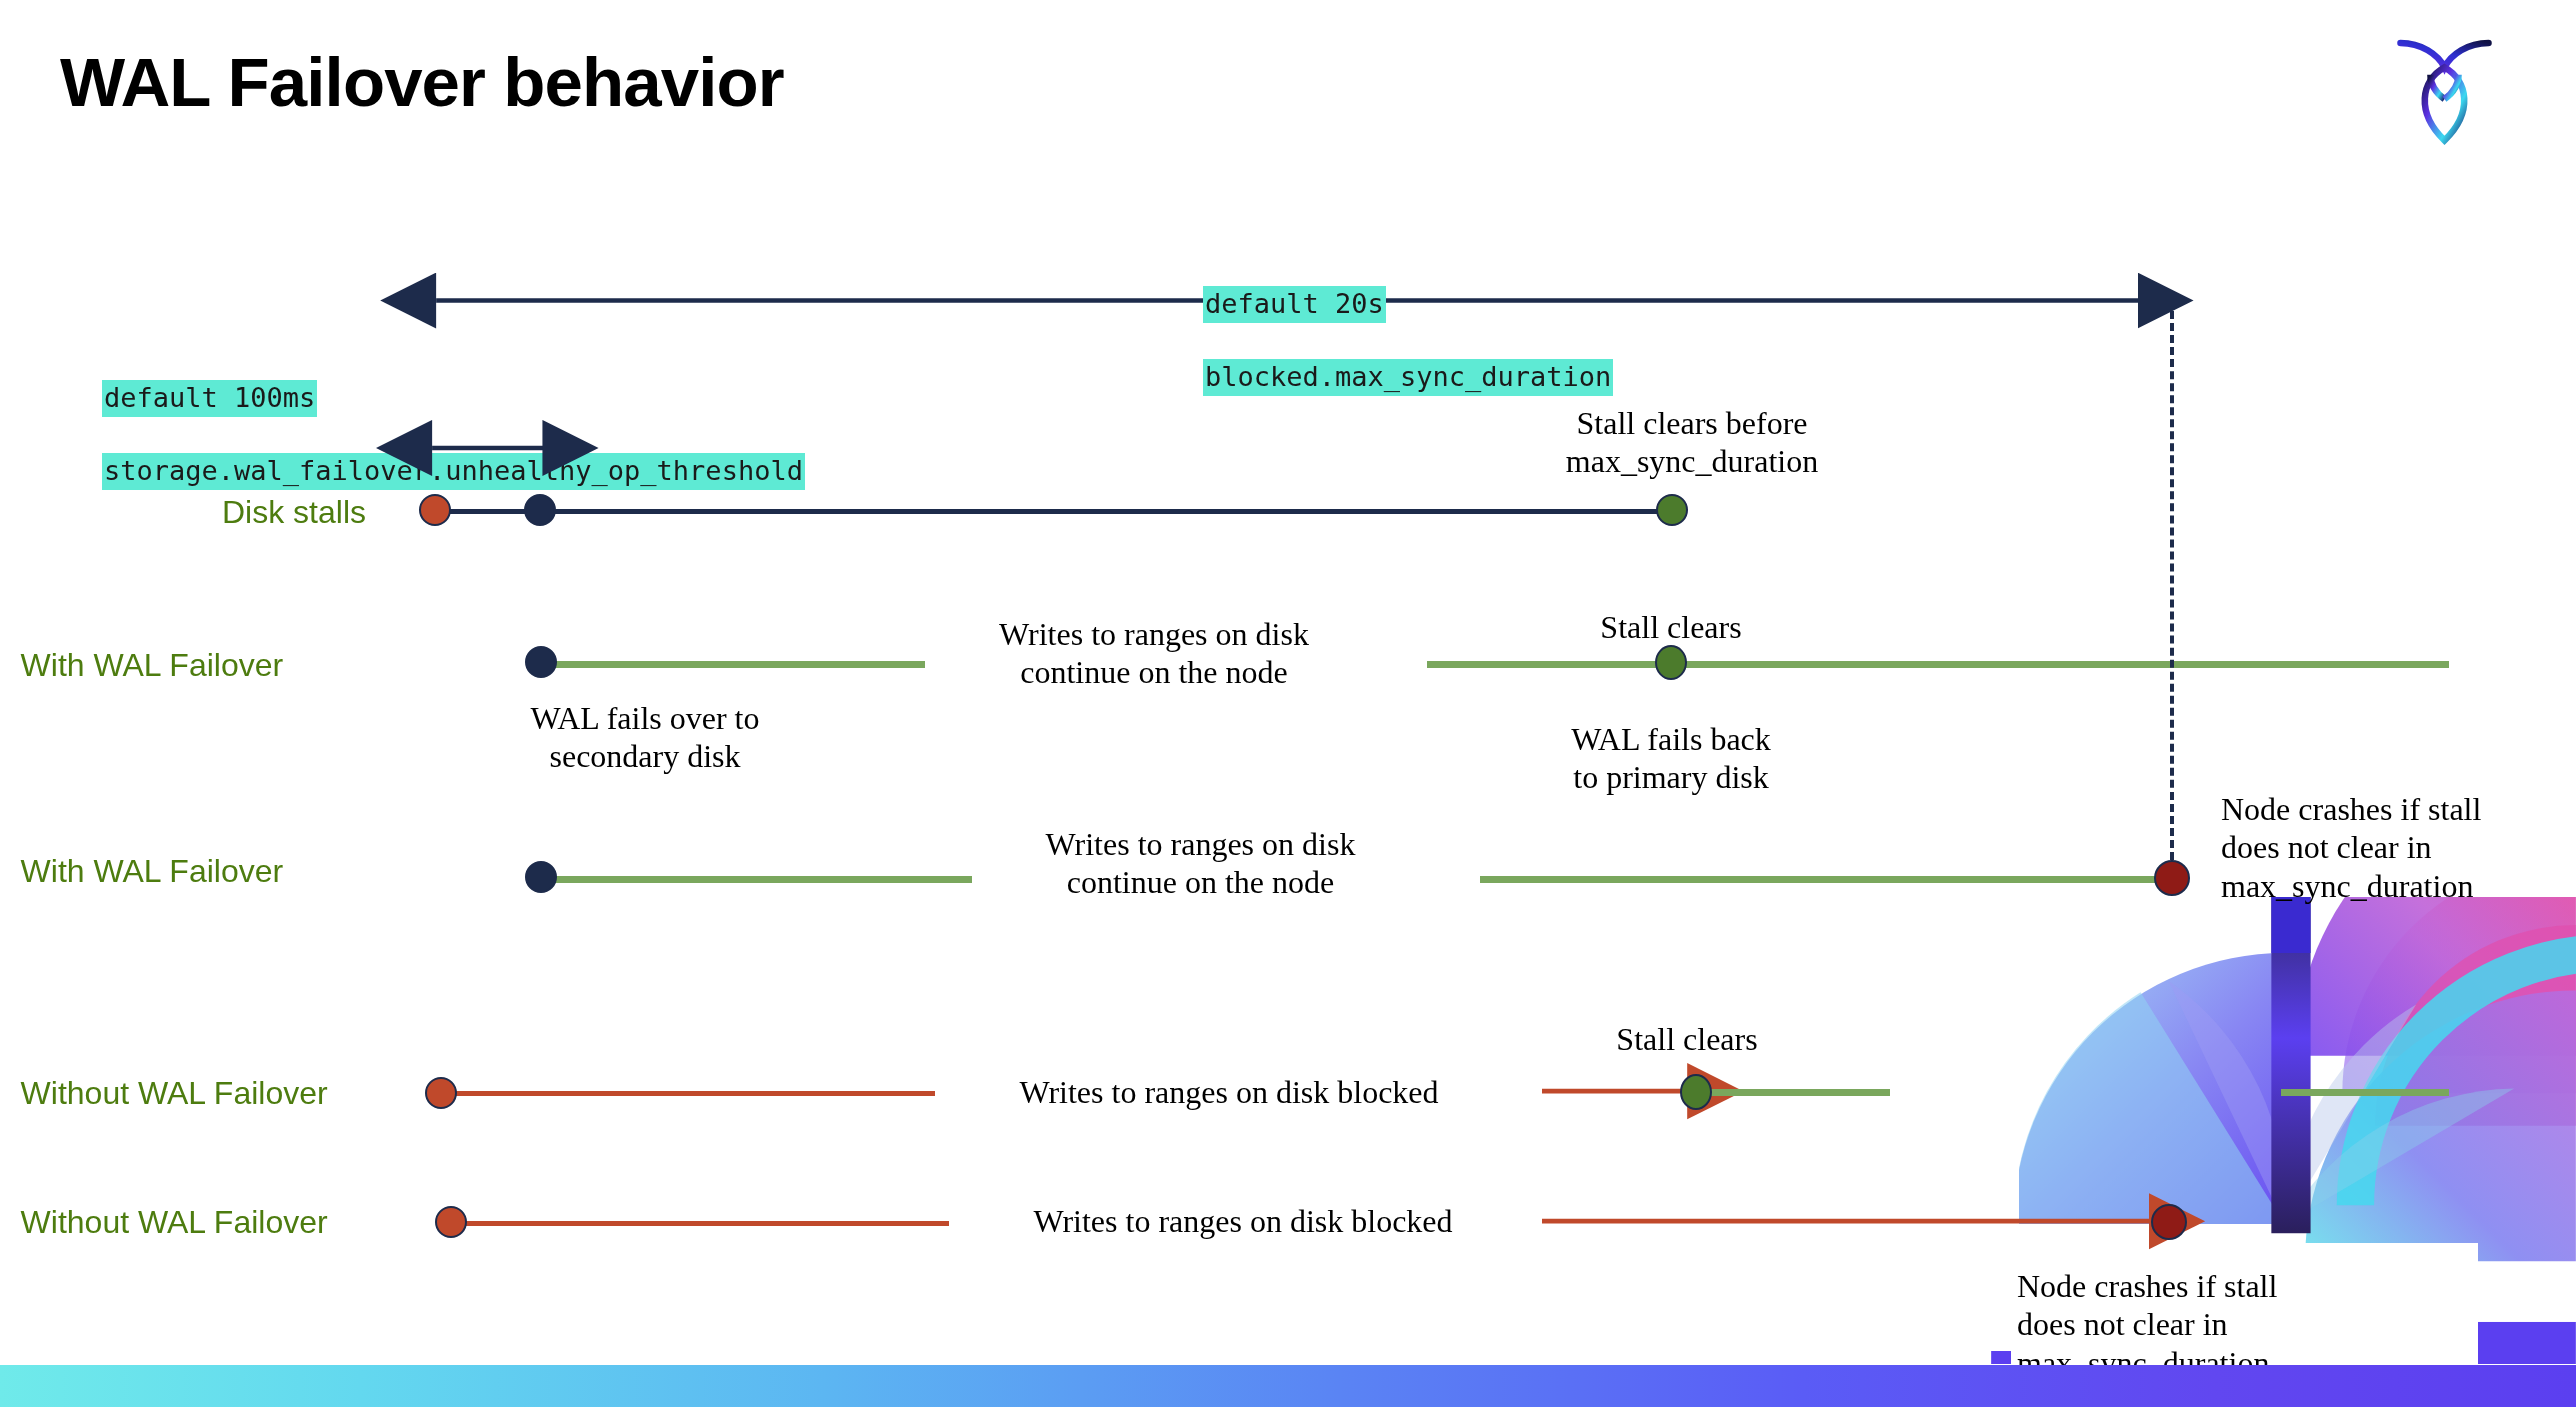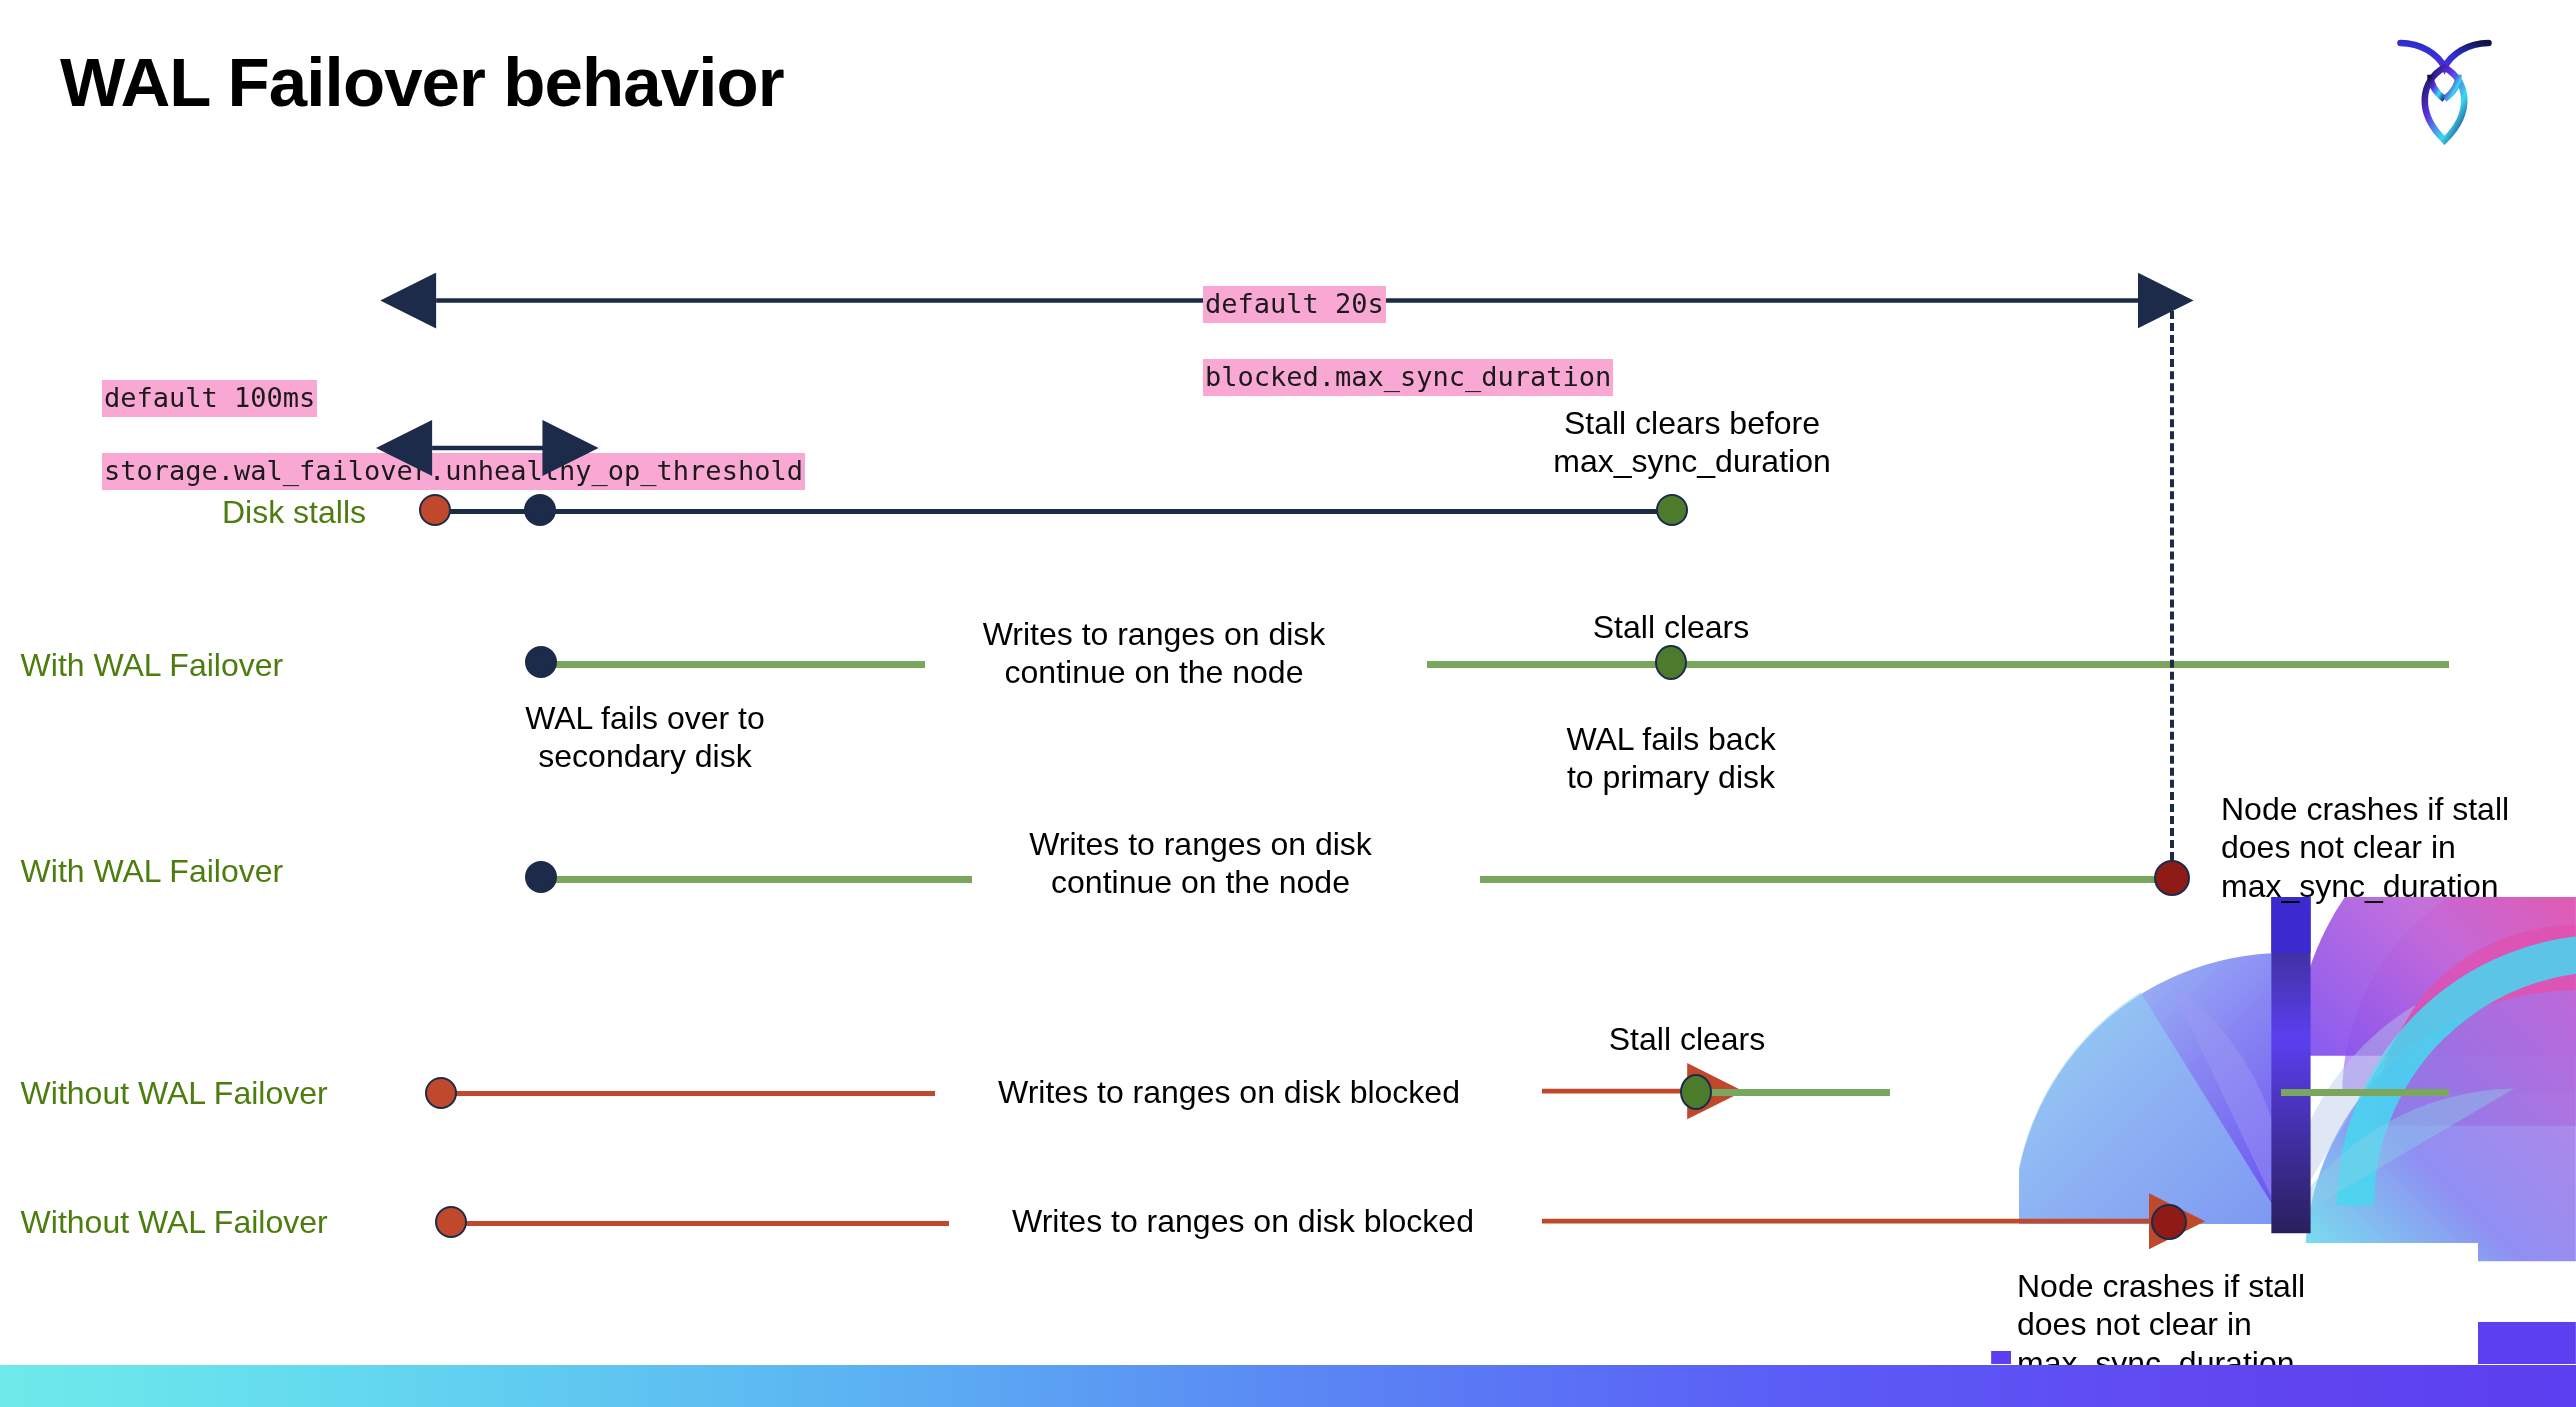--- a/index.html
+++ b/index.html
@@ -124,34 +124,35 @@
     white-space: nowrap;
     line-height: 1.25;
   }
   .note {
     position: absolute;
     font-size: 32px;
     color: #000000;
     line-height: 1.2;
     text-align: center;
     white-space: pre-line;
+    font-family: Liberation Serif, serif;
   }
   .note.left { text-align: left; }
 
   
   .codechip {
     position: absolute;
     font-family: "DejaVu Sans Mono", "Liberation Mono", monospace;
     font-size: 27px;
     color: #1a1a1a;
     line-height: 1.35;
     white-space: pre;
   }
   .codechip span {
-    background: #f9a8d4;
+    background: #5eead4;
     display: inline-block;
     padding: 0 1.9px;
   }
 
   svg.arrowsvg { position: absolute; overflow: visible; }
 </style>
 </head>
 <body>
 
 <div class="slide">

